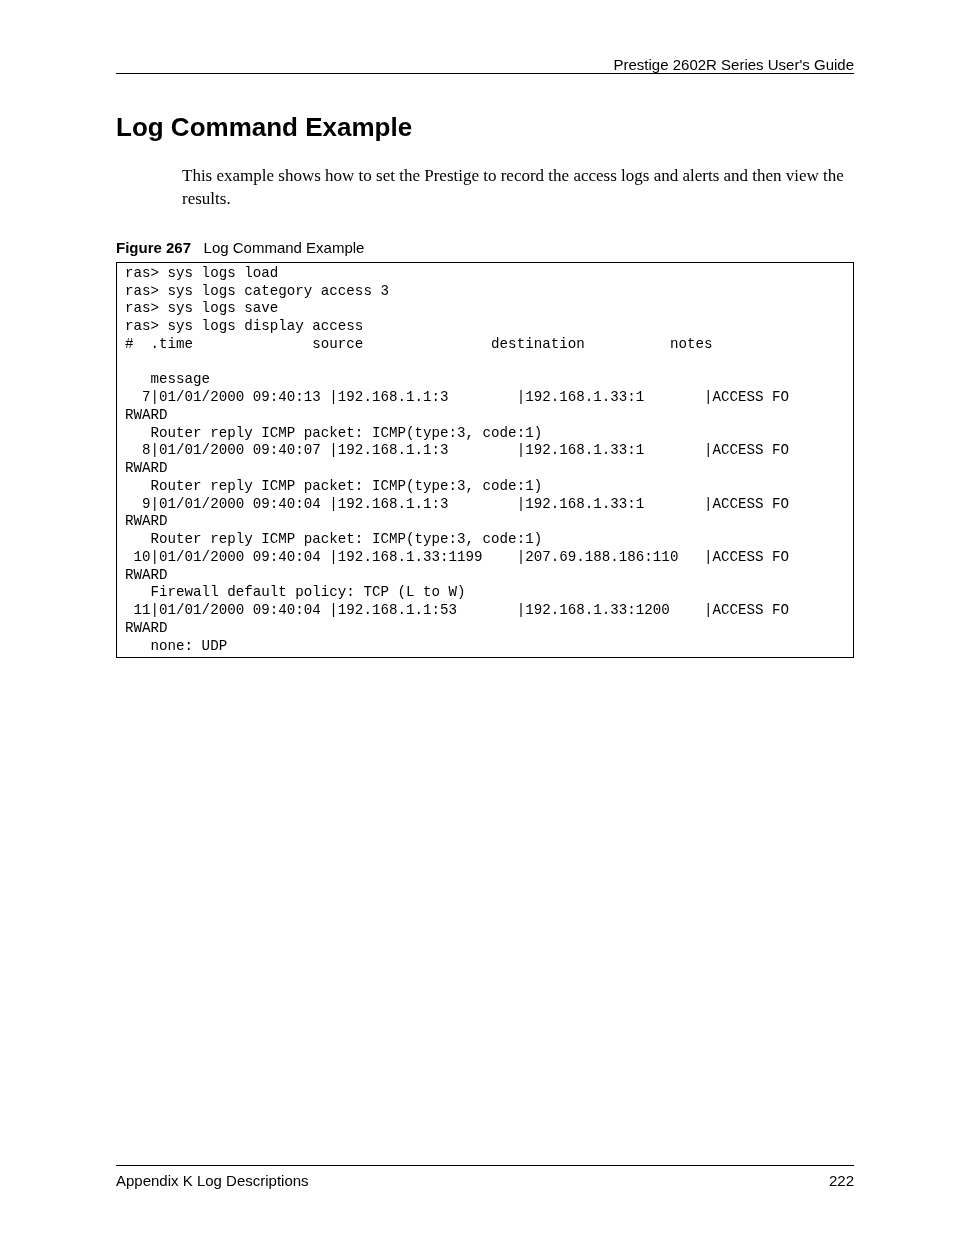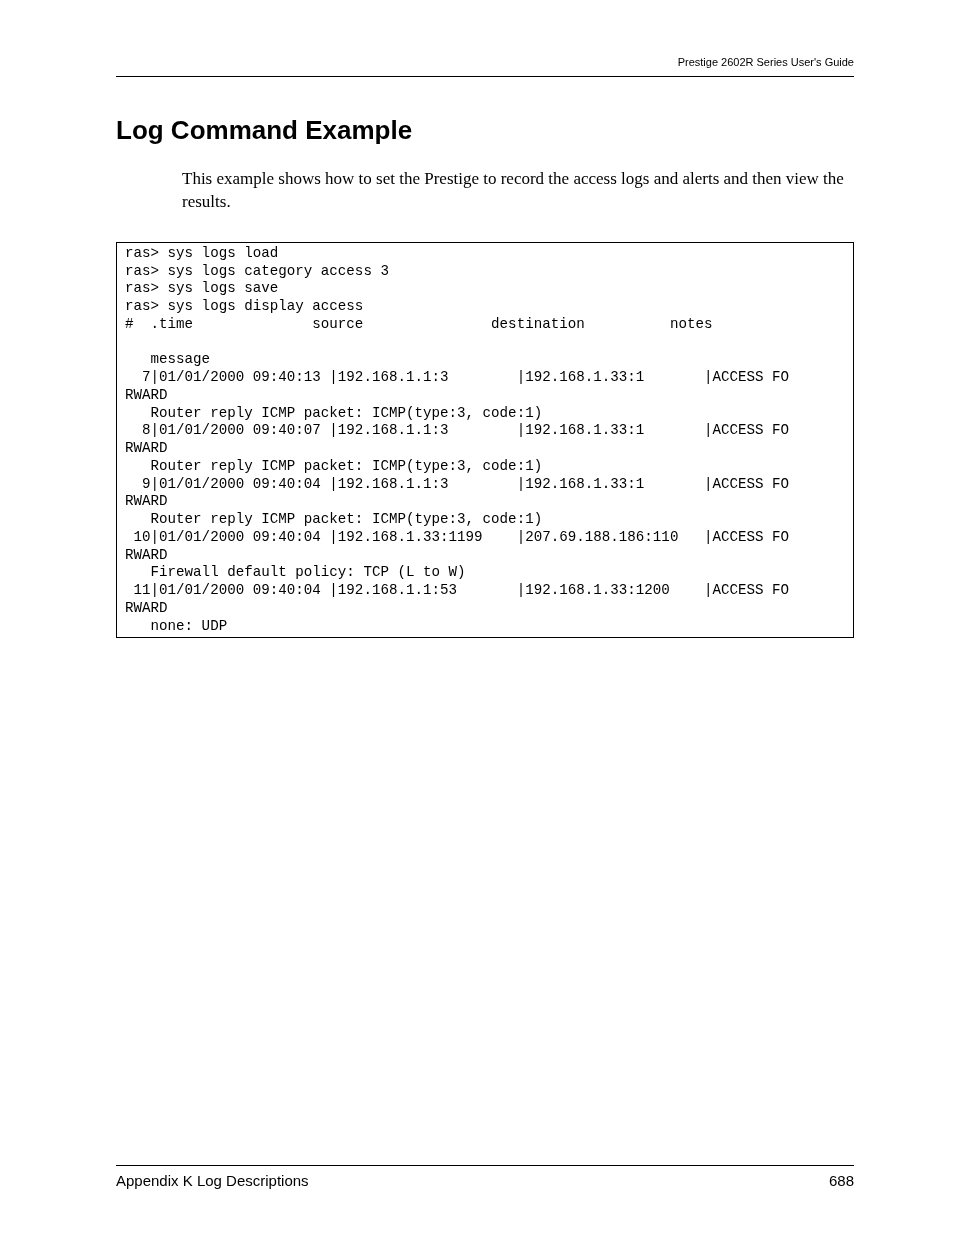--- a/index.html
+++ b/index.html
@@ -9,22 +9,21 @@
       background: #fff;
       font-family: Arial, Helvetica, sans-serif;
       color: #000;
       position: relative;
     }
     .page {
       padding: 56px 100px 40px 116px;
     }
     .header-guide {
       text-align: right;
-      font-size: 11px;
-      padding-bottom: 8px;
+      font-size: 15px;
       border-bottom: 1.5px solid #000;
       margin-bottom: 38px;
     }
     .section-title {
       font-size: 26px;
       font-weight: bold;
       margin-bottom: 22px;
     }
     .body-text {
       font-family: "Times New Roman", Times, serif;
@@ -64,20 +63,23 @@
 </head>
 <body>
 
 <div class="page">
   <div class="header-guide">Prestige 2602R Series User's Guide</div>
 
   <h2 class="section-title">Log Command Example</h2>
 
   <p class="body-text">This example shows how to set the Prestige to record the access logs and alerts and then view the results.</p>
 
+  <p class="figure-caption">
+    <span class="fig-label">Figure 267</span>&nbsp;&nbsp;&nbsp;<span>Log Command Example</span>
+  </p>
 
   <div class="codebox">ras&gt; sys logs load
 ras&gt; sys logs category access 3
 ras&gt; sys logs save
 ras&gt; sys logs display access
 #  .time              source               destination          notes
 
    message
   7|01/01/2000 09:40:13 |192.168.1.1:3        |192.168.1.33:1       |ACCESS FO
 RWARD
@@ -91,14 +93,14 @@
  10|01/01/2000 09:40:04 |192.168.1.33:1199    |207.69.188.186:110   |ACCESS FO
 RWARD
    Firewall default policy: TCP (L to W)
  11|01/01/2000 09:40:04 |192.168.1.1:53       |192.168.1.33:1200    |ACCESS FO
 RWARD
    none: UDP</div>
 </div>
 
 <div class="footer">
   <span>Appendix K Log Descriptions</span>
-  <span>688</span>
+  <span>222</span>
 </div>
 
 </body></html>

